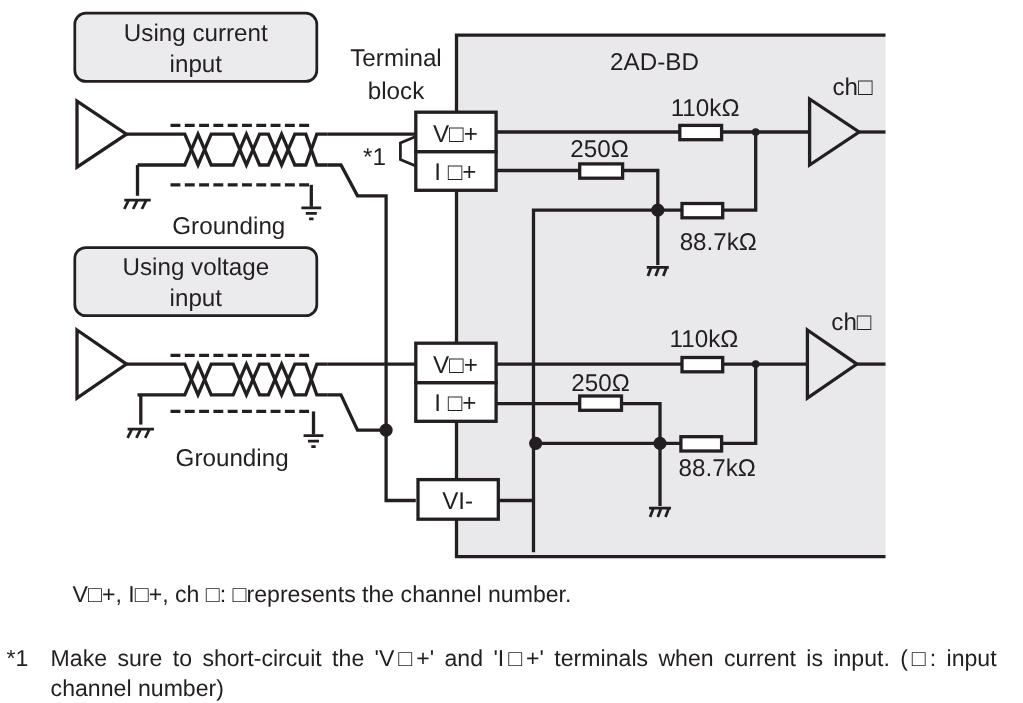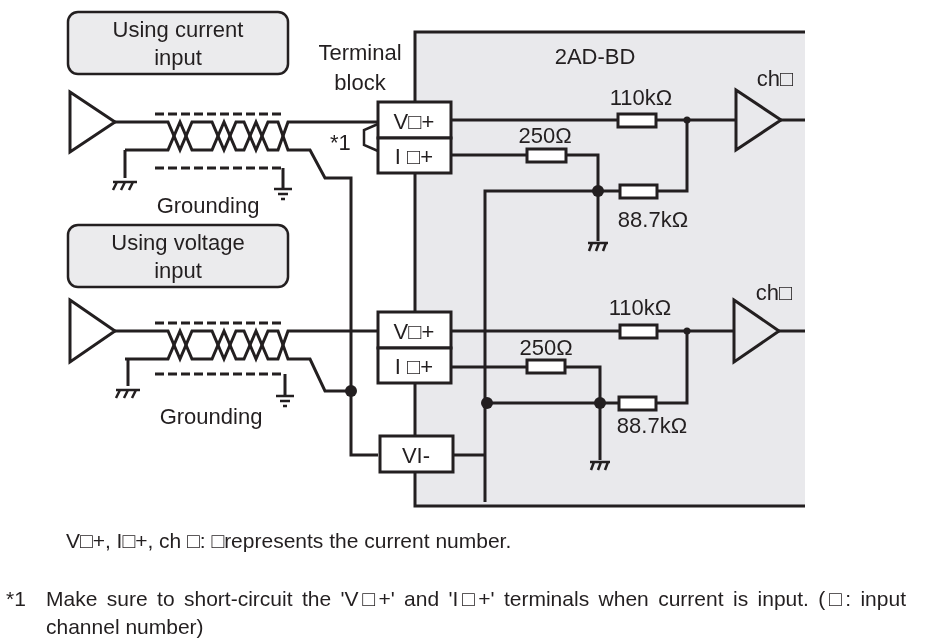--- a/index.html
+++ b/index.html
@@ -163,18 +163,18 @@
     <path class="wire" d="M600 403 V460"></path>
     <path class="thin" d="M590 462 H610 M594 462 L591 470 M601 462 L598 470 M608 462 L605 470"></path>
   </g>
   <g>
     <path class="wire" d="M734 300 L779 331 L734 362 Z" fill="none"></path>
     <path class="wire" d="M779 331 H805"></path>
     <text class="lbl" x="774" y="300" text-anchor="middle">ch□</text>
   </g>
 </svg>
 
-<div id="legend-note" class="note">V□+, I□+, ch □: □represents the current number.</div>
+<div id="legend-note" class="note">V□+, I□+, ch □: □represents the channel number.</div>
 
 <div id="footnote" class="note">
   <span class="mark">*1</span>
   <span class="body">Make sure to short-circuit the 'V□+' and 'I□+' terminals when current is input. (□: input channel number)</span>
 </div>
 
 </body></html>

